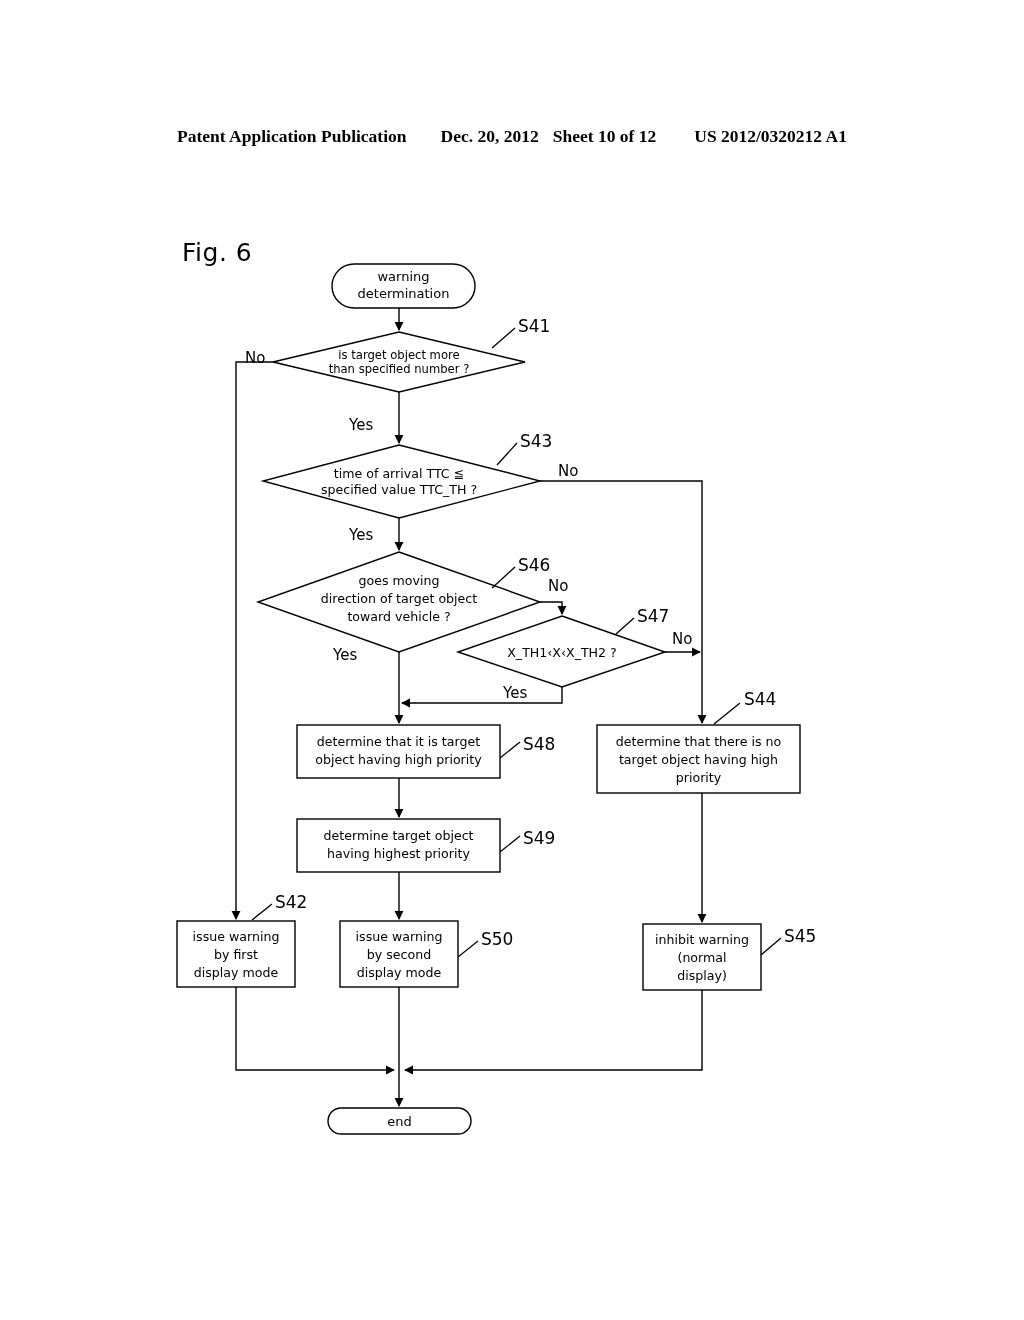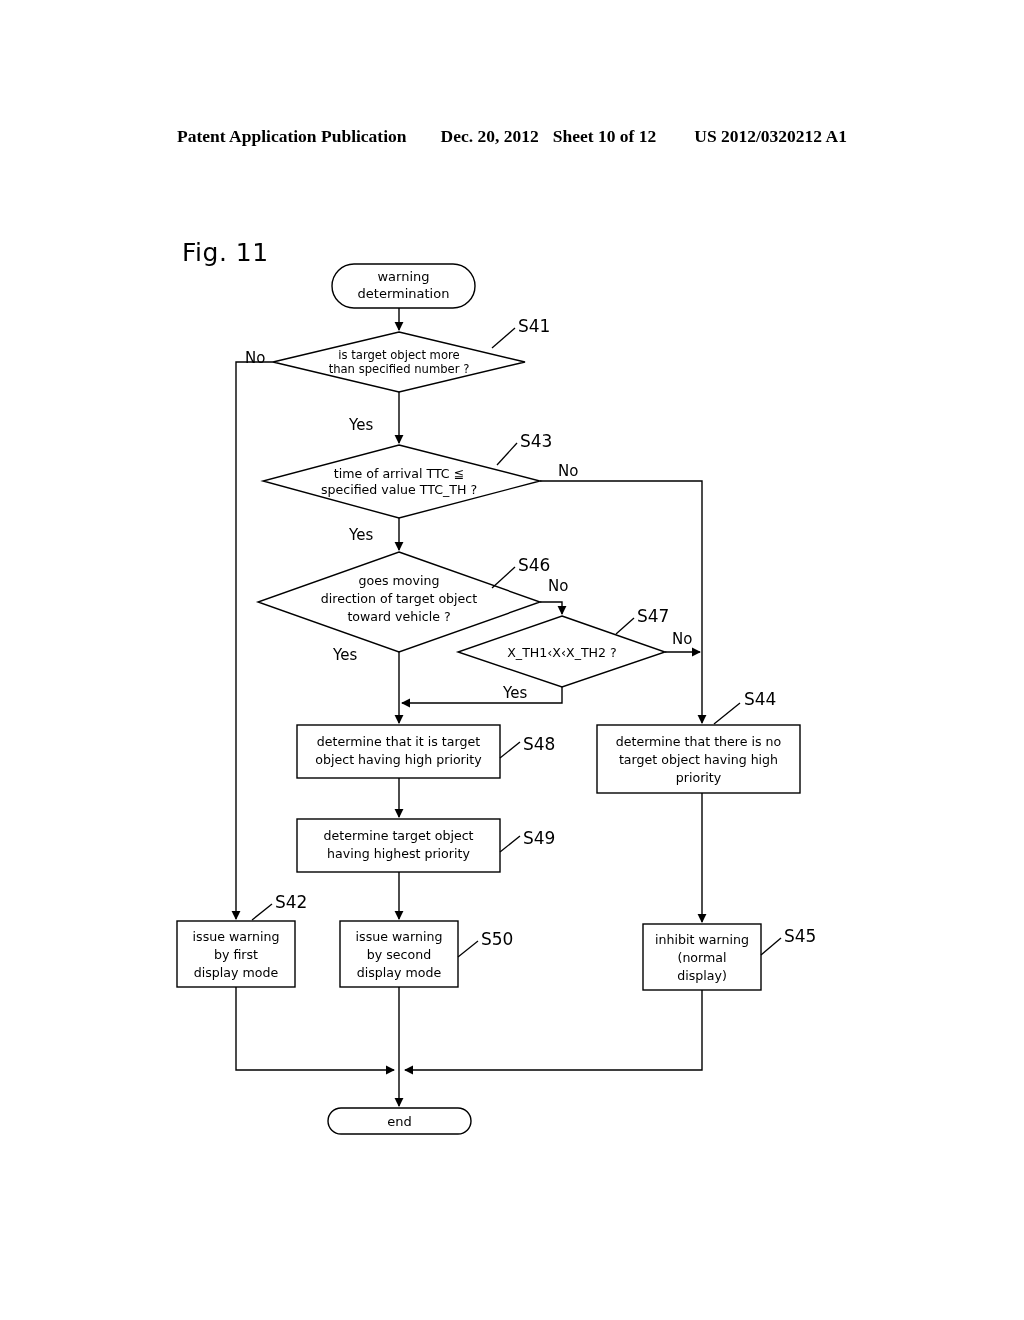--- a/index.html
+++ b/index.html
@@ -86,21 +86,21 @@
 </style>
 </head>
 <body>
 
 <div id="page">
 
   <div class="pub-header">
     <span>Patent Application Publication</span><span class="hdr-gap-a"></span><span>Dec. 20, 2012</span><span class="hdr-gap-b"></span><span>Sheet 10 of 12</span><span class="hdr-gap-c"></span><span>US 2012/0320212 A1</span>
   </div>
 
-  <div class="fig-label">Fig. 11</div>
+  <div class="fig-label">Fig. 6</div>
 
   <svg id="flow" viewBox="0 0 1024 1320">
     <defs>
       <marker id="arrow" viewBox="0 0 10 10" refX="9" refY="5" markerWidth="6.5" markerHeight="6.5" orient="auto-start-reverse">
         <path d="M 0 0 L 10 5 L 0 10 z" fill="#000000"></path>
       </marker>
     </defs>
 
     <g>
       <rect class="shape" x="332" y="224" width="143" height="44" rx="22" ry="22"></rect>

